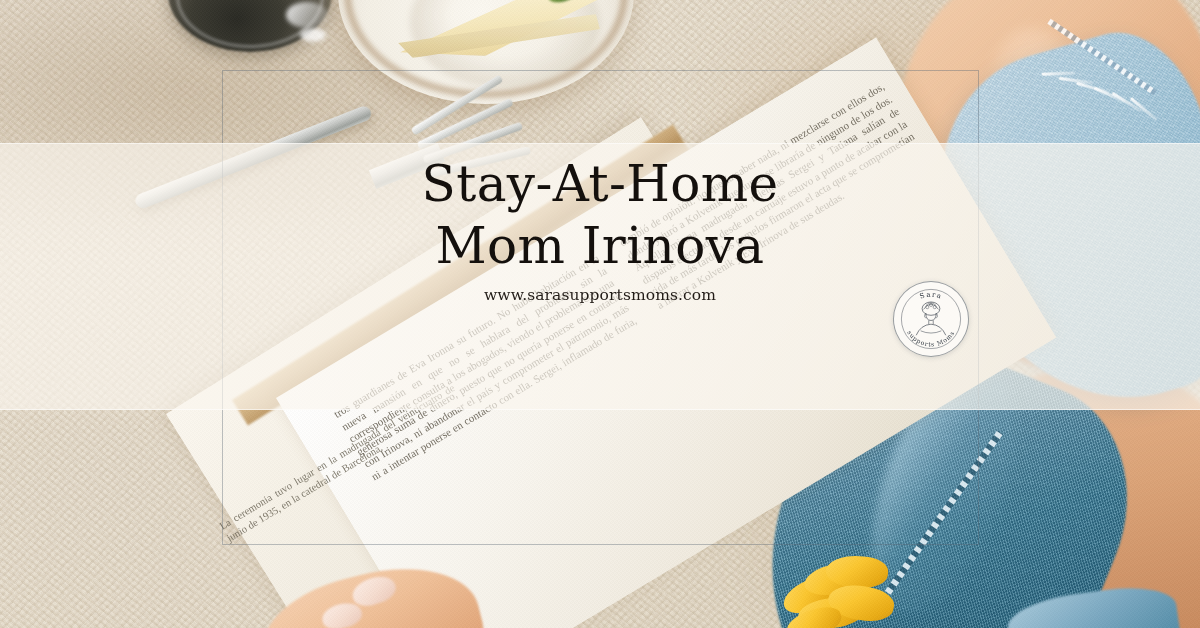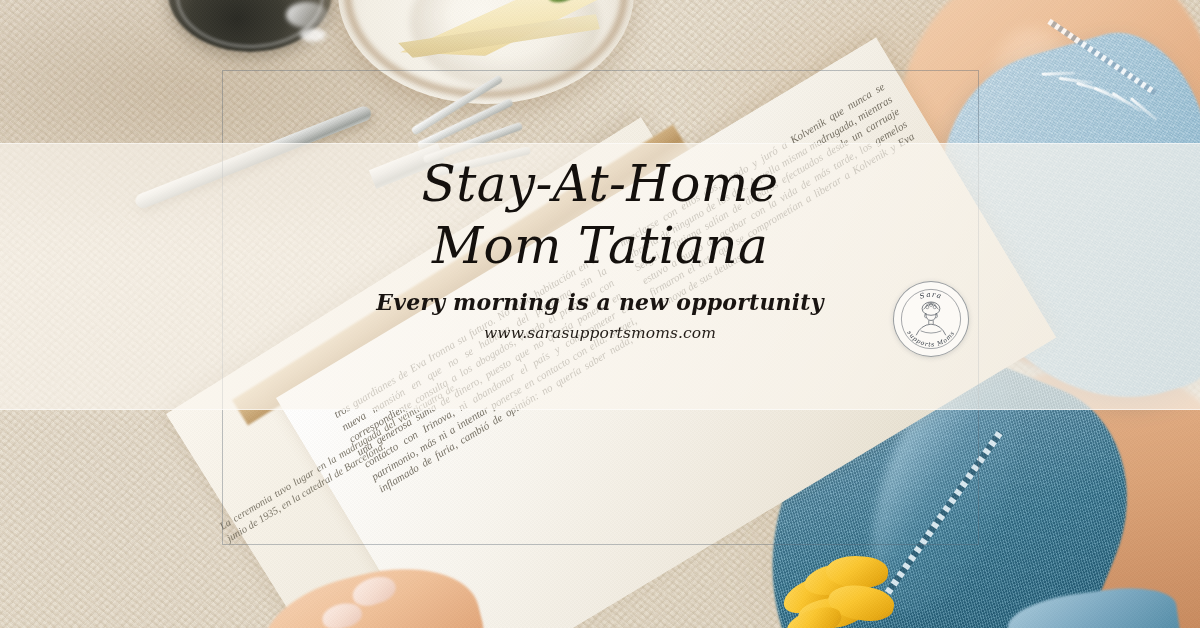--- a/index.html
+++ b/index.html
@@ -8,21 +8,20 @@
     font-family:"Liberation Serif", serif;
     background:#efe7dc;
   }
 
   #canvas {
     position:relative;
     width:1200px;
     height:628px;
     overflow:hidden;
     background:#e9e0d3;
-    font-style:italic;
   }
 
   
   .photo { position:absolute; inset:0; overflow:hidden; }
 
   
   .bed-base {
     position:absolute; inset:0;
     background:
       radial-gradient(ellipse 55% 45% at 12% 78%, #e4dac9 0%, rgba(228,218,201,0) 60%),
@@ -515,23 +514,22 @@
 
   <div class="frame"></div>
 
   <div class="band"></div>
   <div class="band-line-top"></div>
   <div class="band-line-bottom"></div>
 
   <div class="text-wrap">
     <h1 class="headline">
       <span class="ln">Stay-At-Home</span>
-      <span class="ln">Mom Tatiana</span>
+      <span class="ln">Mom Irinova</span>
     </h1>
-    <div class="tagline">Every morning is a new opportunity</div>
     <div class="site-url">www.sarasupportsmoms.com</div>
   </div>
 
   <div class="logo-badge">
     <svg class="logo-svg" viewBox="0 0 100 100">
       <defs>
         <path id="arcTop" d="M 16,54 A 34,34 0 0 1 84,54" fill="none"></path>
         <path id="arcBot" d="M 13,50 A 37,37 0 0 0 87,50" fill="none"></path>
       </defs>
       <circle cx="50" cy="50" r="40" fill="none" stroke="#4a525c" stroke-width="0.9" opacity="0.75"></circle>

